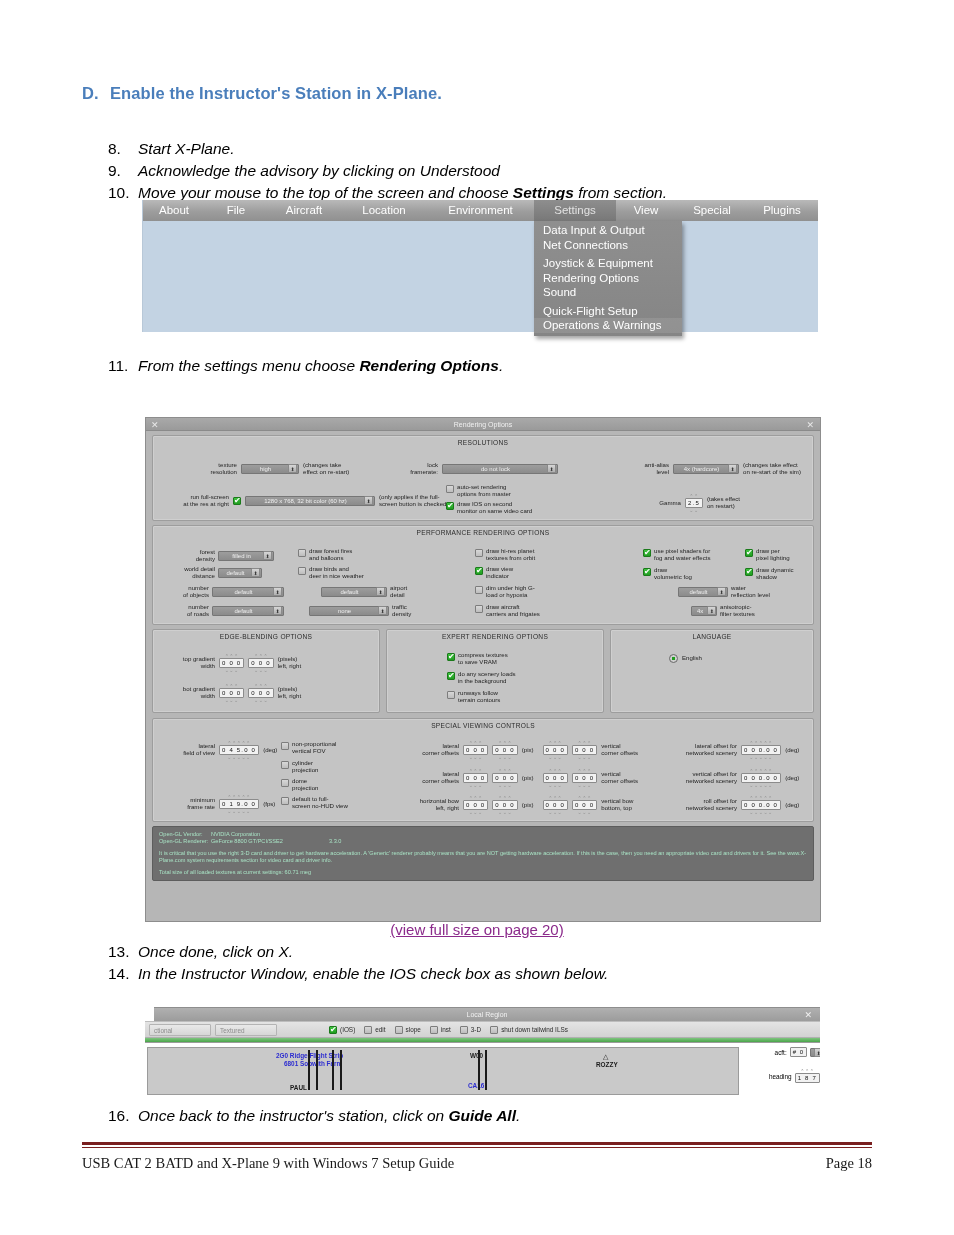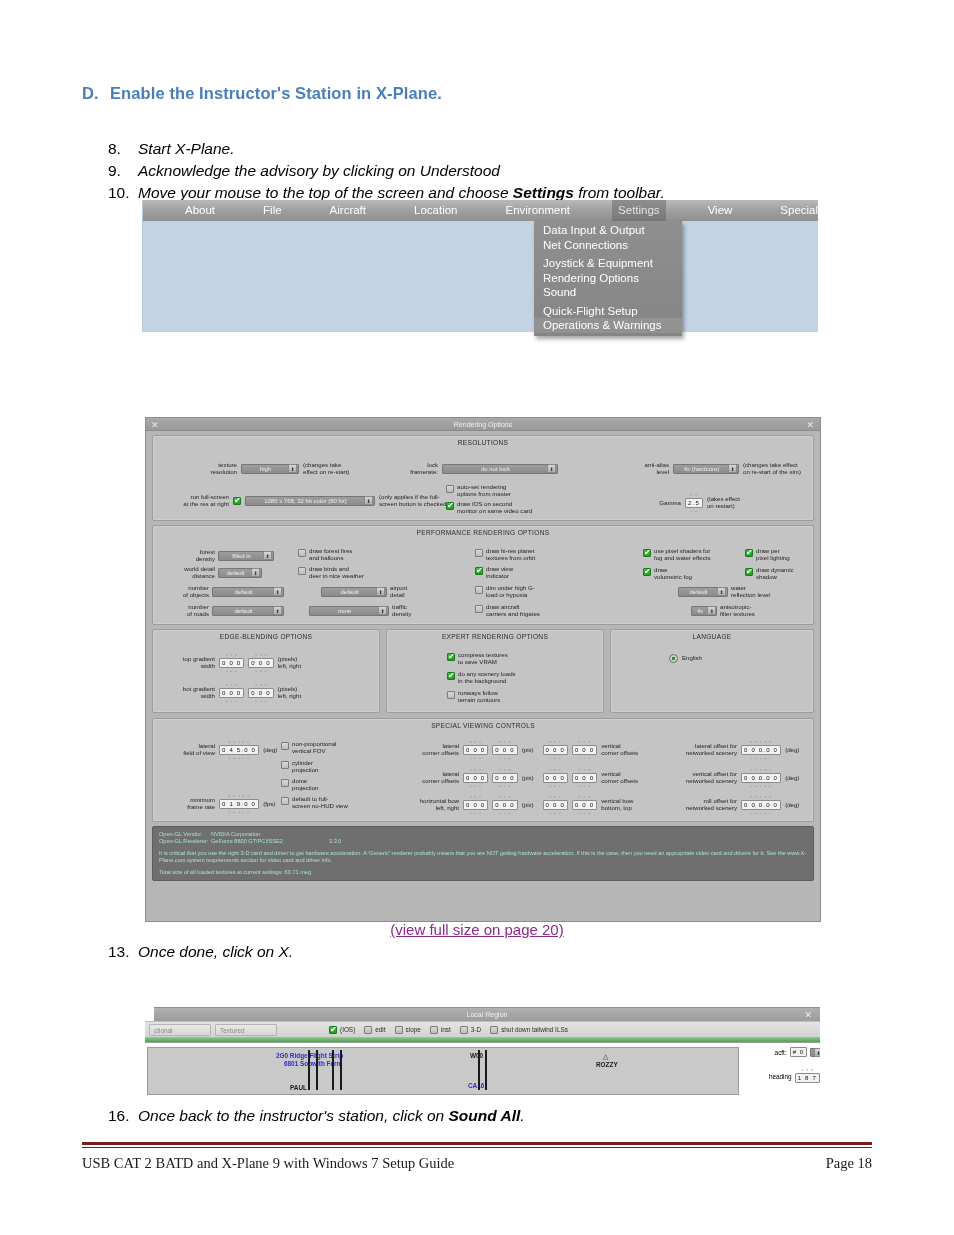--- a/index.html
+++ b/index.html
@@ -44,21 +44,21 @@
     background:#c3d3e3;
     border-left:1px solid #b8c8d8;
   }
   .xp-menubar {
     display:flex; height:21px; width:100%;
     background:linear-gradient(to bottom,#b9b9b9,#9d9d9d 55%,#909090);
     align-items:center;
   }
   .xp-menubar .mi {
     color:#ffffff; font-size:11.5px; padding:0 6px; text-align:center;
-    line-height:21px; white-space:nowrap;margin-left:36px;
+    line-height:21px; white-space:nowrap;
   }
   .xp-menubar .mi.active {
     background:linear-gradient(to bottom,#8e8e8e,#787878);
     color:#e2e2e2;
   }
   .xp-dropdown {
     position:absolute; left:391px; top:21px; width:148px;
     background:linear-gradient(to bottom,#8f8f8f,#858585);
     box-shadow:2px 3px 4px rgba(0,0,0,.35);
     padding:2px 0 3px 0;
@@ -223,21 +223,21 @@
     <div class="step">
       <span class="num">8.</span>
       <span class="txt">Start X-Plane.</span>
     </div>
     <div class="step">
       <span class="num">9.</span>
       <span class="txt">Acknowledge the advisory by clicking on Understood</span>
     </div>
     <div class="step">
       <span class="num">10.</span>
-      <span class="txt"><span>Move your mouse to the top of the screen and choose </span><b>Settings</b><span> from toolbar.</span></span>
+      <span class="txt"><span>Move your mouse to the top of the screen and choose </span><b>Settings</b><span> from section.</span></span>
     </div>
   </div>
 
   <div class="xp-menu-shot">
     <div class="xp-menubar">
       <div class="mi" style="width:62px">About</div>
       <div class="mi" style="width:62px">File</div>
       <div class="mi" style="width:74px">Aircraft</div>
       <div class="mi" style="width:86px">Location</div>
       <div class="mi" style="width:107px">Environment</div>
@@ -253,20 +253,24 @@
       <div class="di">Joystick &amp; Equipment</div>
       <div class="di">Rendering Options</div>
       <div class="di">Sound</div>
       <div class="sep"></div>
       <div class="di">Quick-Flight Setup</div>
       <div class="di last">Operations &amp; Warnings</div>
     </div>
   </div>
 
   <div class="steps2">
+    <div class="step">
+      <span class="num">11.</span>
+      <span class="txt"><span>From the settings menu choose </span><b>Rendering Options</b><span>.</span></span>
+    </div>
   </div>
 
   <div class="ro-dialog">
     <div class="ro-title">
       <span class="x l">✕</span>
       <span>Rendering Options</span>
       <span class="x r">✕</span>
     </div>
 
     <div class="ro-panel" style="height:86px">
@@ -702,20 +706,24 @@
     </div>
   </div>
 
   <div class="fullsize-link">(view full size on page 20)</div>
 
   <div class="steps3">
     <div class="step">
       <span class="num">13.</span>
       <span class="txt">Once done, click on X.</span>
     </div>
+    <div class="step">
+      <span class="num">14.</span>
+      <span class="txt">In the Instructor Window, enable the IOS check box as shown below.</span>
+    </div>
   </div>
 
   <div class="lr-shot">
     <div class="lr-title">
       <span>Local Region</span>
       <span class="x">✕</span>
     </div>
     <div class="lr-toolbar">
       <div class="lr-tab">ctional</div>
       <div class="lr-tab">Textured</div>
@@ -778,21 +786,21 @@
             <div class="caps">⌃⌃⌃</div>
             <div class="val">1 8 7</div>
           </span>
       </div>
     </div>
   </div>
 
   <div class="steps4">
     <div class="step">
       <span class="num">16.</span>
-      <span class="txt"><span>Once back to the instructor's station, click on </span><b>Sound All</b><span>.</span></span>
+      <span class="txt"><span>Once back to the instructor's station, click on </span><b>Guide All</b><span>.</span></span>
     </div>
   </div>
 
   <div class="footer-rule"></div>
   <div class="footer-rule2"></div>
   <div class="footer">
     <span>USB CAT 2 BATD and X-Plane 9 with Windows 7 Setup Guide</span>
     <span>Page 18</span>
   </div>
 

